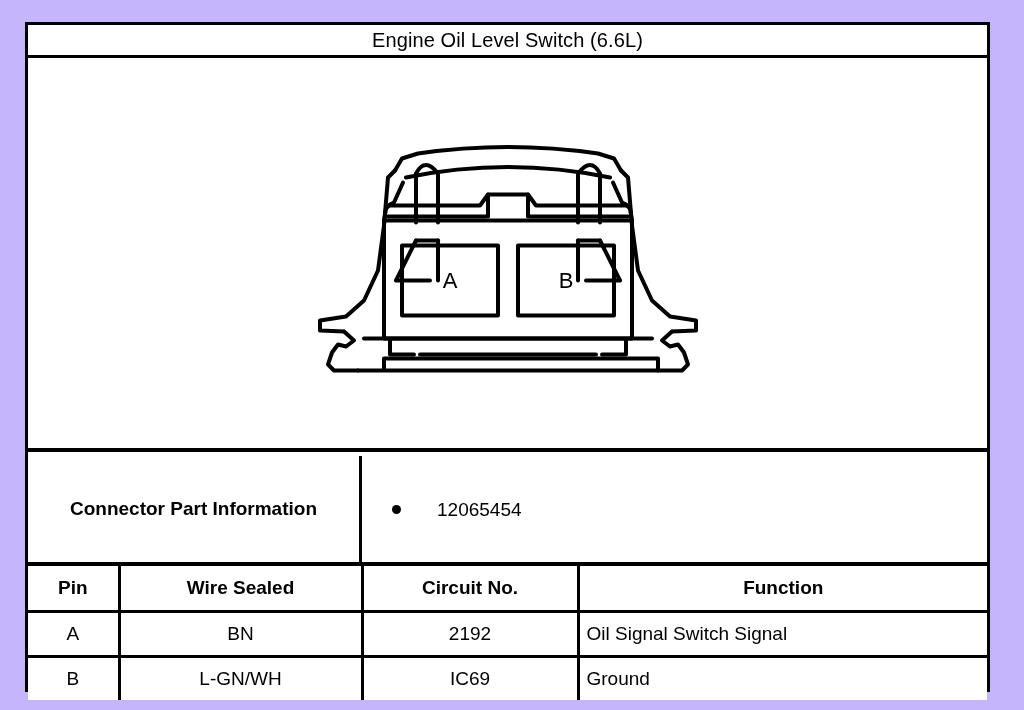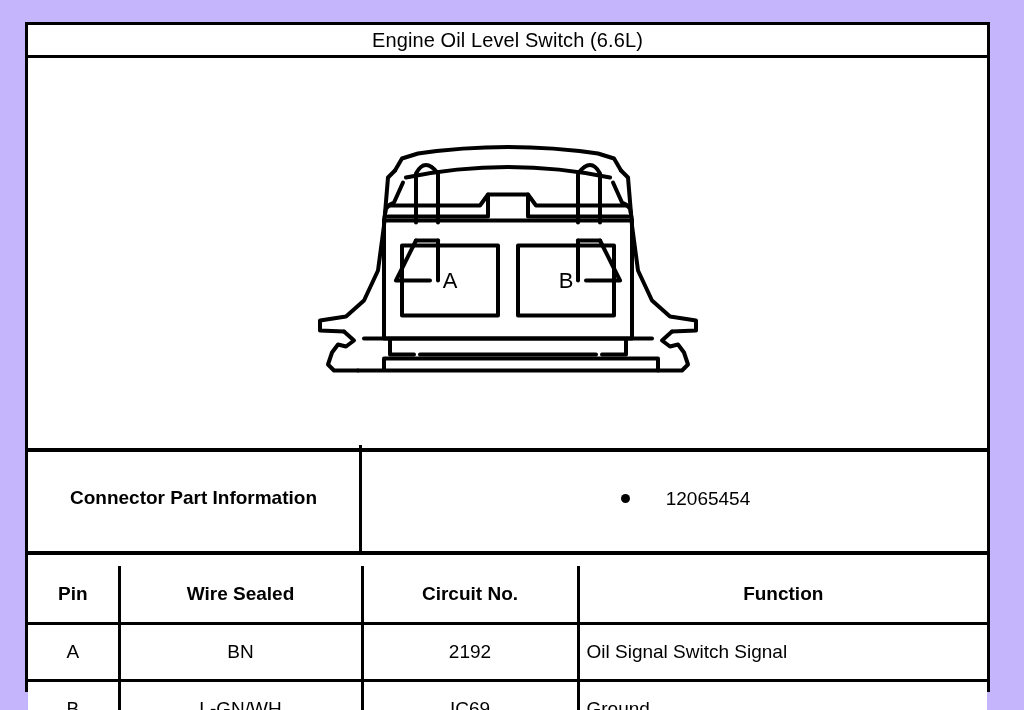--- a/index.html
+++ b/index.html
@@ -77,21 +77,21 @@
     font-size: 22px;
     fill: #000;
     text-anchor: middle;
     dominant-baseline: middle;
   }
 
   
   .part-info-row {
     position: absolute;
     left: 0;
-    top: 420px;
+    top: 431px;
     width: 100%;
     height: 110px;
     box-sizing: border-box;
     border-bottom: 4px solid #000;
     display: flex;
   }
   .part-info-label-cell {
     width: 334px;
     box-sizing: border-box;
     border-right: 3px solid #000;
@@ -102,21 +102,21 @@
   }
   .part-info-label-text {
     font-size: 19px;
     font-weight: bold;
     white-space: nowrap;
   }
   .part-info-value-cell {
     flex: 1;
     box-sizing: border-box;
     display: flex;
-    flex-direction: row;
+    flex-direction: column;
     justify-content: center;
     padding: 0 8px 0 30px;
   }
   .bullet-line {
     display: flex;
     align-items: center;
     line-height: 1.0;
     margin: 5px 0;
   }
   .bullet-dot {
@@ -137,21 +137,21 @@
     position: absolute;
     left: 0;
     top: 541px;
     width: 100%;
     border-collapse: collapse;
     table-layout: fixed;
   }
   .pin-table td, .pin-table th {
     border-right: 3px solid #000;
     border-bottom: 3px solid #000;
-    padding: 8px;
+    padding: 2px;
     height: 38px;
     font-size: 19px;
     font-weight: normal;
     text-align: center;
     vertical-align: middle;
     background: #fff;
   }
   .pin-table tr th:last-child,
   .pin-table tr td:last-child {
     border-right: none;

